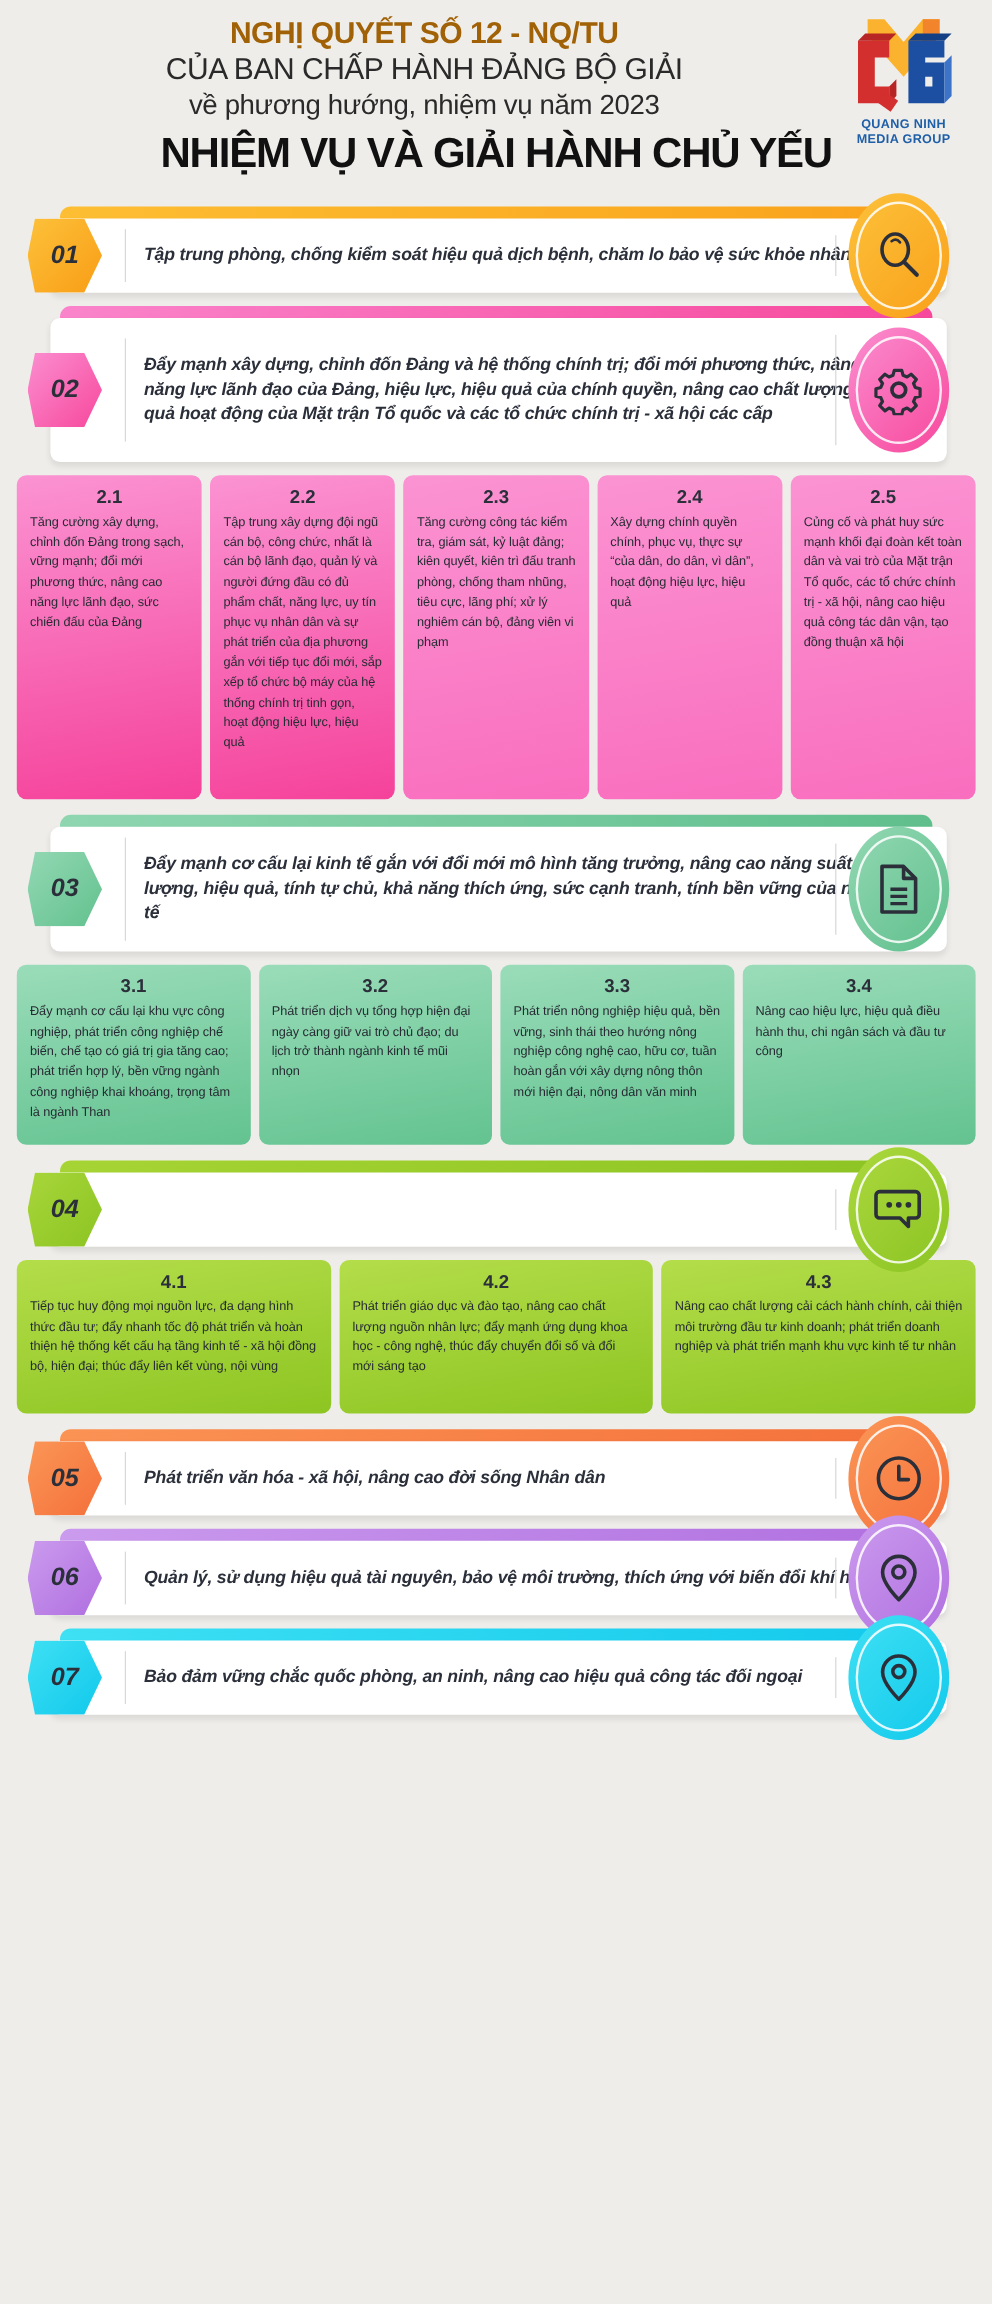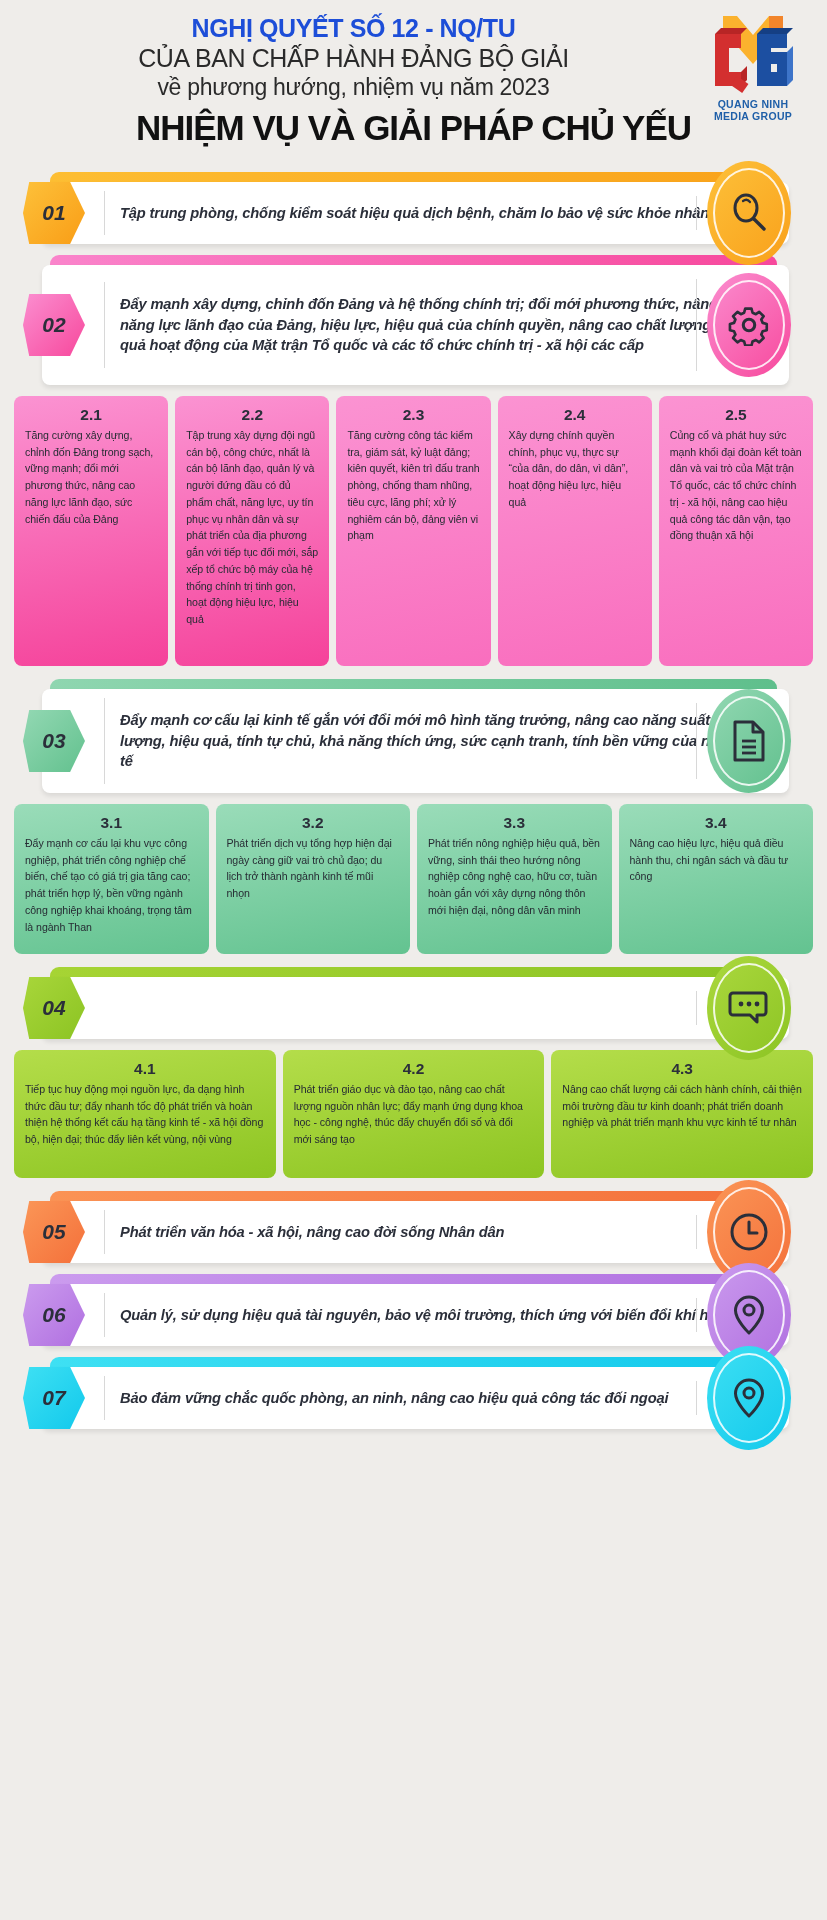--- a/index.html
+++ b/index.html
@@ -8,21 +8,21 @@
     background: #efedea;
     font-family: "Liberation Sans", sans-serif;
     overflow: hidden;
     position: relative;
   }
 
   
   .header { padding: 14px 14px 0 14px; position: relative; height: 172px; }
   .hdr-text { text-align: center; padding-right: 120px; }
   .hdr-l1 {
-    font-size: 25px; font-weight: bold; color: #1d4ed8;
+    font-size: 25px; font-weight: bold; color: #a16207;
     letter-spacing: -0.4px; line-height: 1.14;
   }
   .hdr-l2 {
     font-size: 25px; font-weight: normal; color: #2a2a2a;
     letter-spacing: -0.4px; line-height: 1.2;
   }
   .hdr-l3 {
     font-size: 23px; font-weight: normal; color: #2a2a2a;
     letter-spacing: -0.3px; line-height: 1.25;
   }
@@ -107,21 +107,21 @@
 </style>
 </head>
 <body>
 
 <div class="header">
   <div class="hdr-text">
     <div class="hdr-l1">NGHỊ QUYẾT SỐ 12 - NQ/TU</div>
     <div class="hdr-l2">CỦA BAN CHẤP HÀNH ĐẢNG BỘ GIẢI</div>
     <div class="hdr-l3">về phương hướng, nhiệm vụ năm 2023</div>
   </div>
-  <div class="hdr-big">NHIỆM VỤ VÀ GIẢI PHÁP CHỦ YẾU</div>
+  <div class="hdr-big">NHIỆM VỤ VÀ GIẢI HÀNH CHỦ YẾU</div>
 
   <div class="logo">
     <svg width="92" height="88" viewBox="0 0 92 88">
 
       <polygon points="16,6 30,6 46,25 62,6 76,6 76,20 46,54 16,20" fill="#fbb22e"></polygon>
       <polygon points="62,6 76,6 76,20 62,37 62,20" fill="#f2852b"></polygon>
 
       <path d="M8,24 L34,24 L34,38 L22,38 L22,62 L34,62 L34,76 L8,76 Z" fill="#d32f2f"></path>
       <polygon points="8,24 14,18 40,18 34,24" fill="#b82525"></polygon>
       <polygon points="34,62 40,56 40,70 34,76" fill="#b82525"></polygon>

